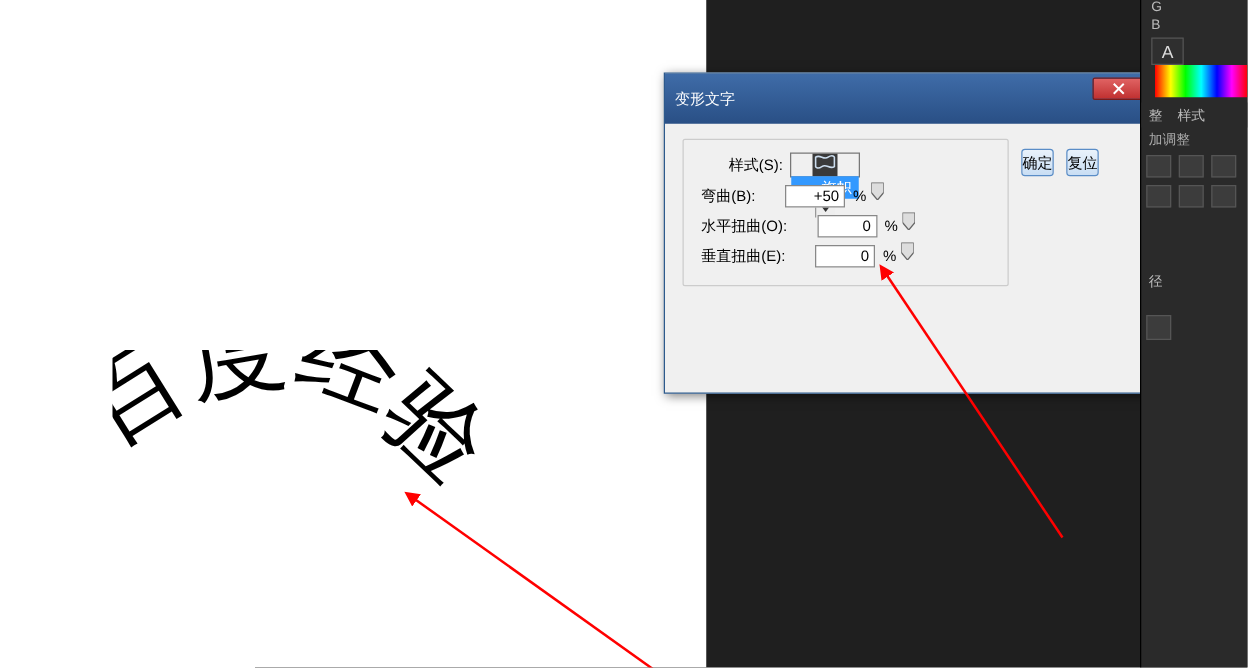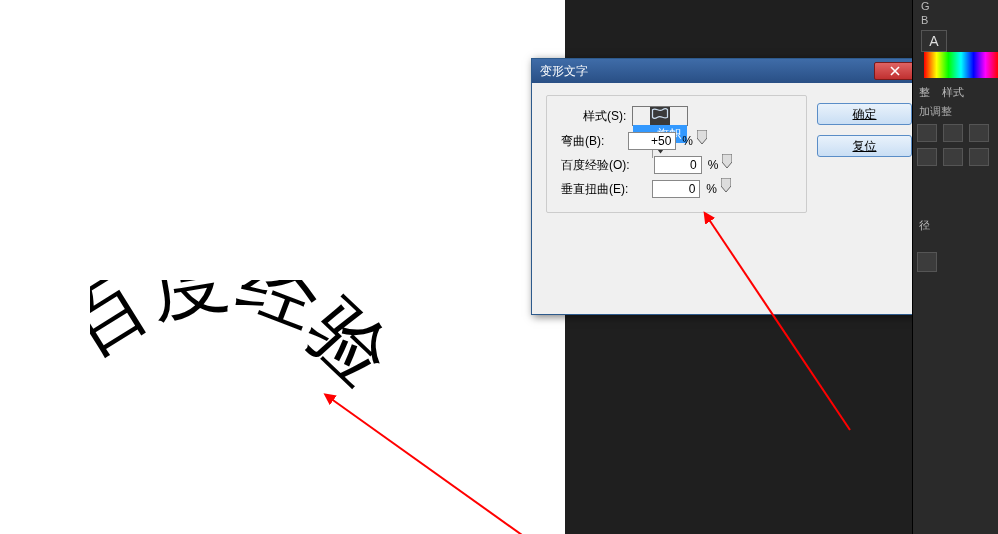--- a/index.html
+++ b/index.html
@@ -17,21 +17,21 @@
   
   .dialog {
     position: absolute;
     left: 531px; top: 58px;
     width: 392px; height: 257px;
     background: #f0f0f0;
     border: 1px solid #2d5a8c;
     box-shadow: 2px 2px 8px rgba(0,0,0,.5);
   }
   .dlg-title {
-    height: 24px;
+    height: 40px;
     background: linear-gradient(#3f6ca8, #294f85);
     color: #fff;
     font-size: 12px;
     display: flex; align-items: center;
     padding-left: 8px;
     position: relative;
   }
   .dlg-close {
     position: absolute; right: 6px; top: 3px;
     width: 42px; height: 18px;
@@ -39,21 +39,21 @@
     border: 1px solid #7a1a1a;
     border-radius: 2px;
     display: flex; align-items: center; justify-content: center;
   }
   .dlg-close svg { width: 10px; height: 10px; }
   .dlg-body {
     padding: 12px 10px 10px 14px;
     display: flex; gap: 10px;
   }
   .dlg-left { flex: 1; }
-  .dlg-right { width: 95px; display: flex; flex-direction: column; gap: 10px; padding-top: 8px; text-decoration: underline; }
+  .dlg-right { width: 95px; display: flex; flex-direction: row; gap: 10px; padding-top: 8px; }
   .btn {
     height: 22px; border: 1px solid #5a8dc7; background: linear-gradient(#e9f2fb,#c9def4);
     border-radius: 3px; font-size: 12px; color: #000; text-align: center; line-height: 20px;
     cursor: pointer;
   }
   .fieldset {
     border: 1px solid #ccc; border-radius: 2px; padding: 10px 14px 14px 14px;
     position: relative;
   }
   .row { display: flex; align-items: center; font-size: 12px; margin-top: 6px; }
@@ -157,21 +157,21 @@
             <div class="thumb" style="left:62%">
               <svg viewBox="0 0 10 14">
                   <path d="M0 0 H10 V8 L5 14 L0 8 Z" fill="#ddd" stroke="#666"></path>
                 </svg>
             </div>
           </div>
         </div>
 
         <div class="slider-row">
           <div class="slider-top">
-            <span>百度经验(O):</span>
+            <span>水平扭曲(O):</span>
             <span class="slider-val">
               <span class="numbox">0</span>
               <span>%</span>
             </span>
           </div>
           <div class="track">
             <div class="bar"></div>
             <div class="thumb" style="left:50%">
               <svg viewBox="0 0 10 14">
                   <path d="M0 0 H10 V8 L5 14 L0 8 Z" fill="#ddd" stroke="#666"></path>

